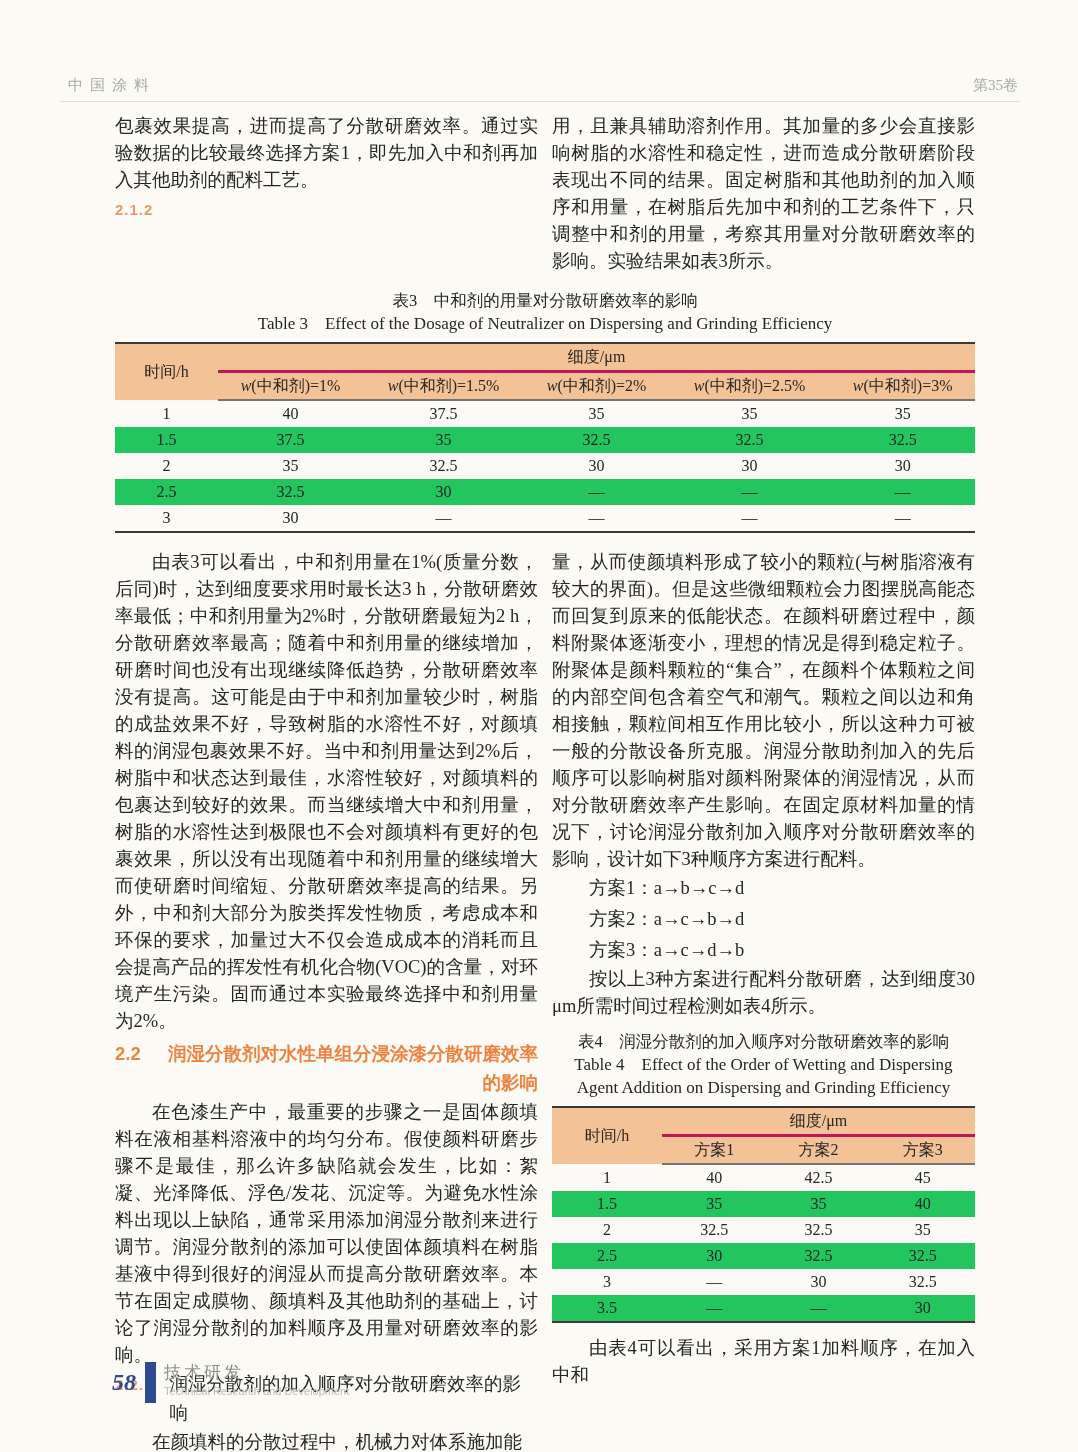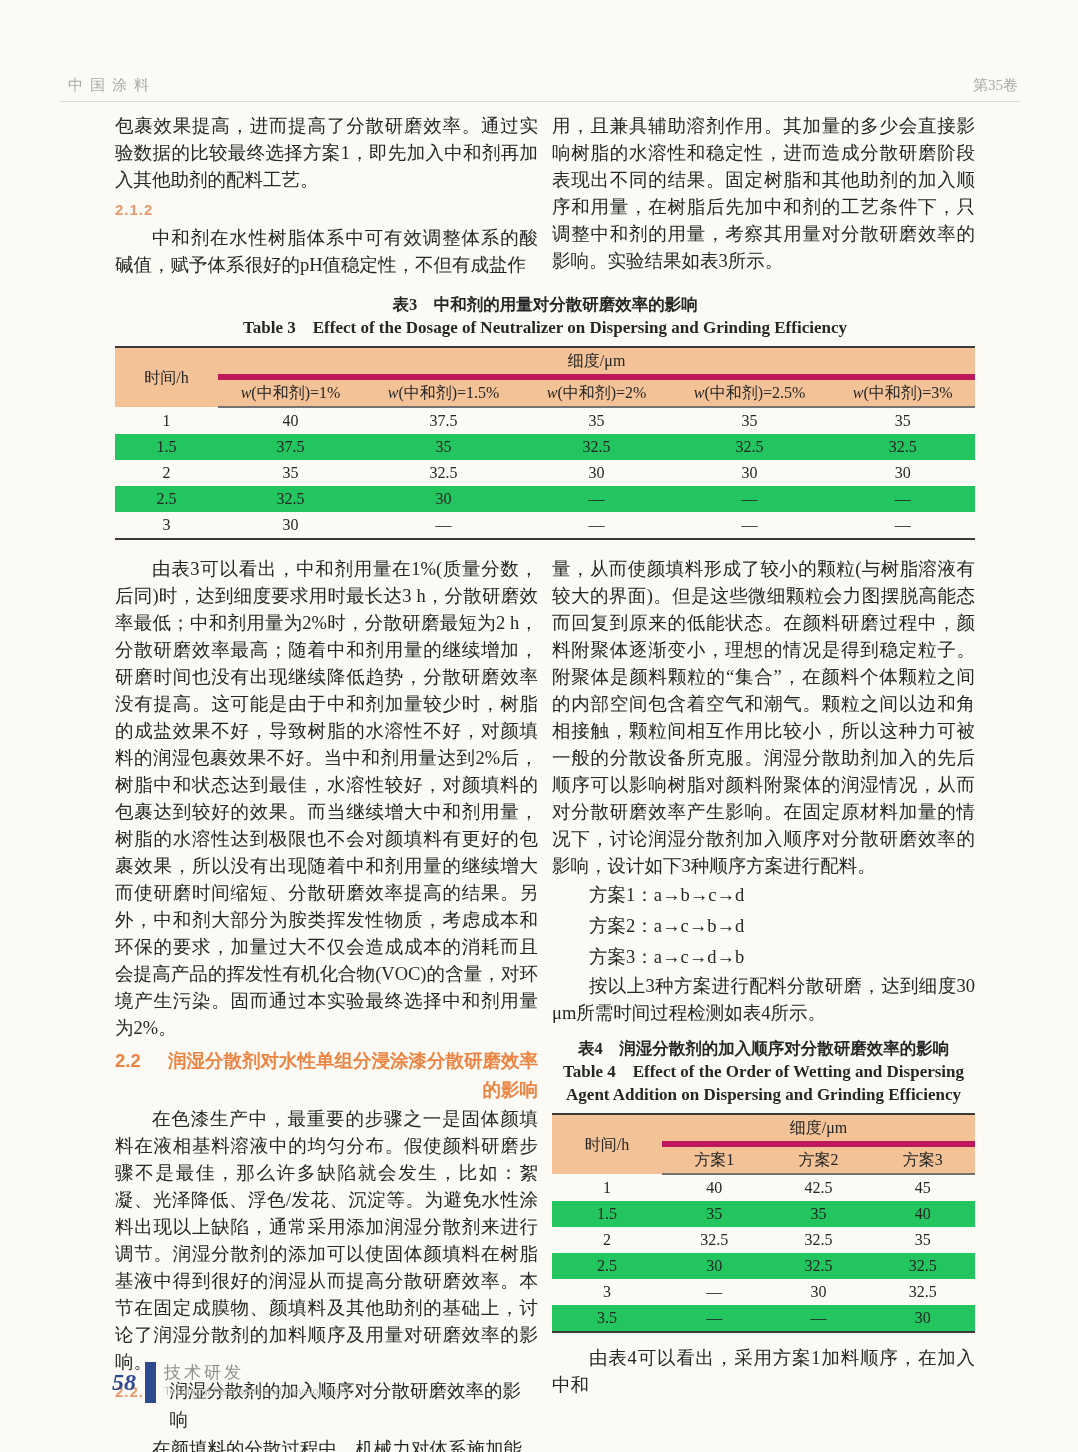--- a/index.html
+++ b/index.html
@@ -33,34 +33,34 @@
   .h-main {
     display:flex; align-items:baseline;
     color:#ec8340; font-family:"Liberation Sans","DejaVu Sans",sans-serif;
     font-weight:bold; font-size:18.5px; line-height:29px; margin:4px 0 2px 0;text-align:right;
   }
   .h-main .num { margin-right:14px; flex:none; color:#ec8340; }
   .scheme { text-indent:2em; line-height:31px; }
 
   
   .tbl-block { margin-top:14px; }
-  .cap { text-align:center; font-weight:bold; }
+  .cap { text-align:center; font-weight:normal; }
   .cap-cn { font-size:16.5px; line-height:23px; }
   .cap-en { font-size:17px; line-height:23px; }
   table.dtable {
     width:100%; border-collapse:collapse; margin-top:7px;
     border-top:2px solid #3a3a3a; border-bottom:2px solid #3a3a3a;
     font-size:16px;
   }
   table.dtable th, table.dtable td {
     text-align:center; font-weight:normal; padding:2px 2px; line-height:22px;
   }
   table.dtable thead { background:#f3c296; }
   table.dtable thead tr.colrow th { border-bottom:2px solid #737373; }
-  th.span-h { border-bottom:6px solid #be185d; }
+  th.span-h { border-bottom:3px solid #be185d; }
   tbody tr.stripe { background:#22c55e; }
   #table3 col.c-time { width:12%; }
   #table4 col.c-time { width:26%; }
 
   .bottom-wrap { margin-top:16px; }
   .t4-gap { margin-top:10px; margin-bottom:12px; }
 
   
   .footer { position:absolute; left:112px; top:1362px; display:flex; align-items:flex-start; }
   .pagenum {
@@ -82,21 +82,20 @@
 <div class="runhead-rule"></div>
 
 <div class="content">
 
   <div class="two-col">
     <div class="col">
       <p>包裹效果提高，进而提高了分散研磨效率。通过实验数据的比较最终选择方案1，即先加入中和剂再加入其他助剂的配料工艺。</p>
       <div class="h-sub">
         <span class="num">2.1.2</span>
       </div>
-      <p class="indent">中和剂在水性树脂体系中可有效调整体系的酸碱值，赋予体系很好的pH值稳定性，不但有成盐作</p>
     </div>
     <div class="col">
       <p>用，且兼具辅助溶剂作用。其加量的多少会直接影响树脂的水溶性和稳定性，进而造成分散研磨阶段表现出不同的结果。固定树脂和其他助剂的加入顺序和用量，在树脂后先加中和剂的工艺条件下，只调整中和剂的用量，考察其用量对分散研磨效率的影响。实验结果如表3所示。</p>
     </div>
   </div>
 
   <div class="tbl-block">
     <div class="cap cap-cn">表3　中和剂的用量对分散研磨效率的影响</div>
     <div class="cap cap-en">Table 3　Effect of the Dosage of Neutralizer on Dispersing and Grinding Efficiency</div>
     <table class="dtable" id="table3">

